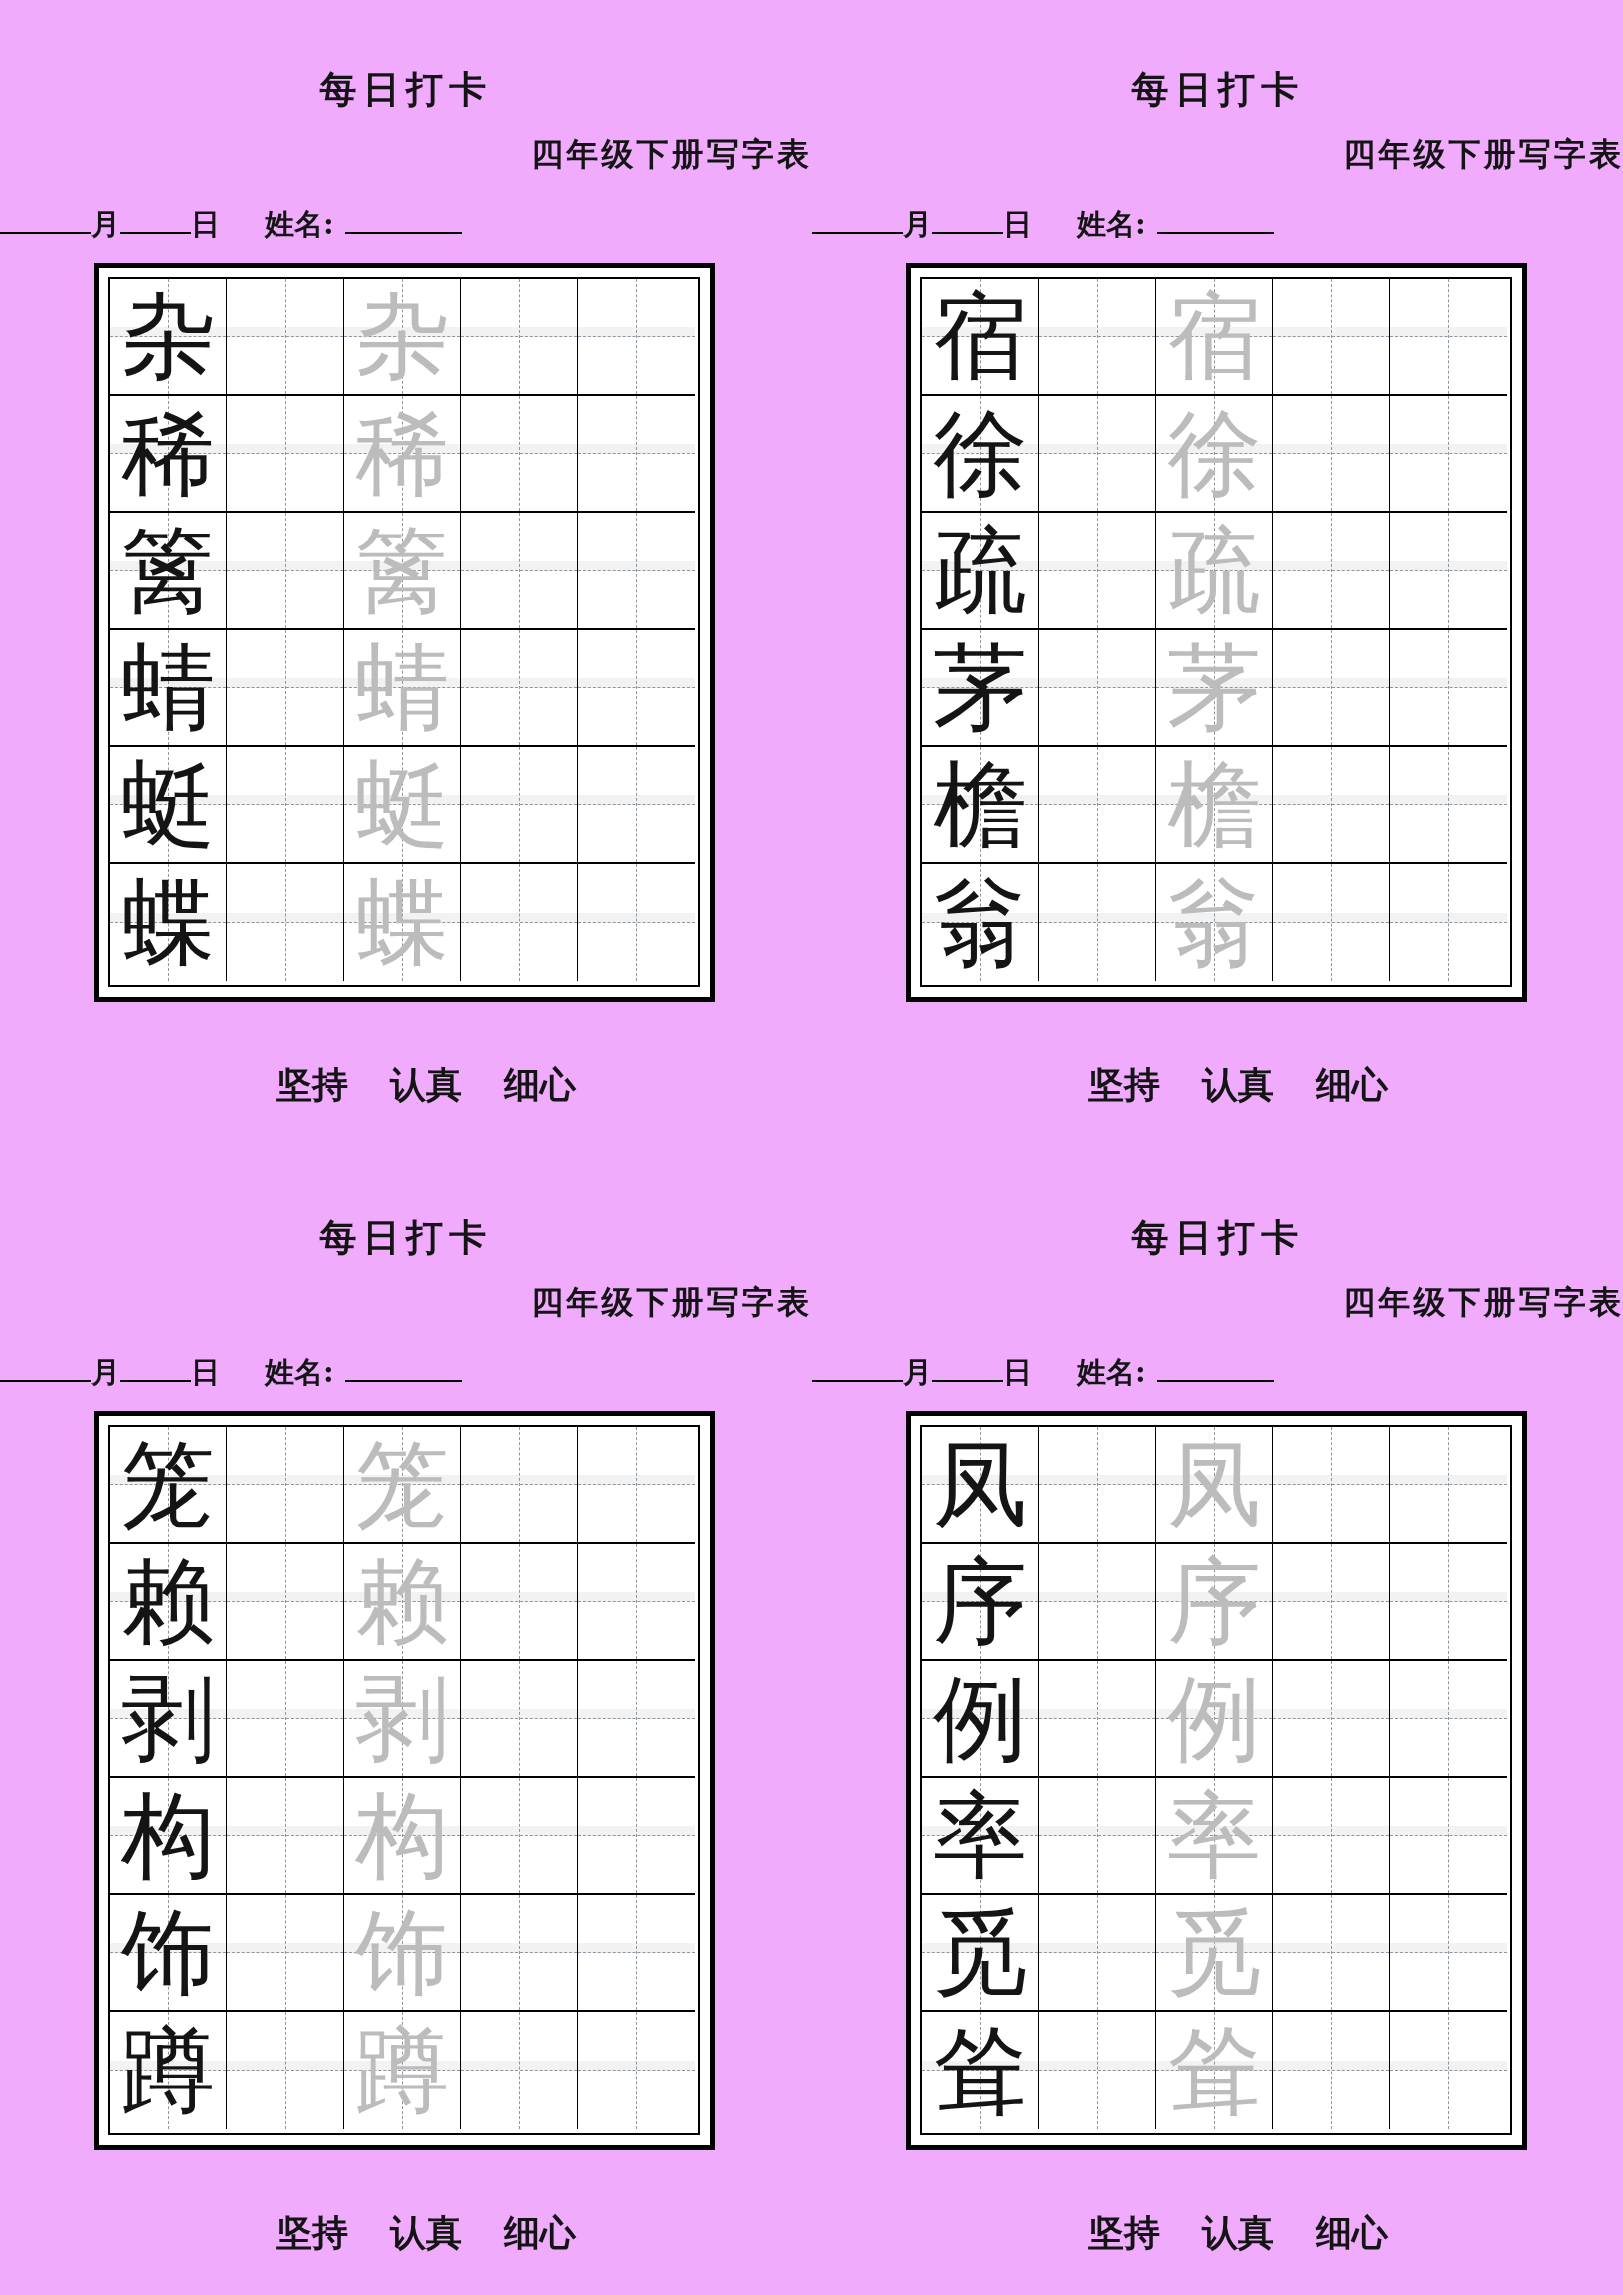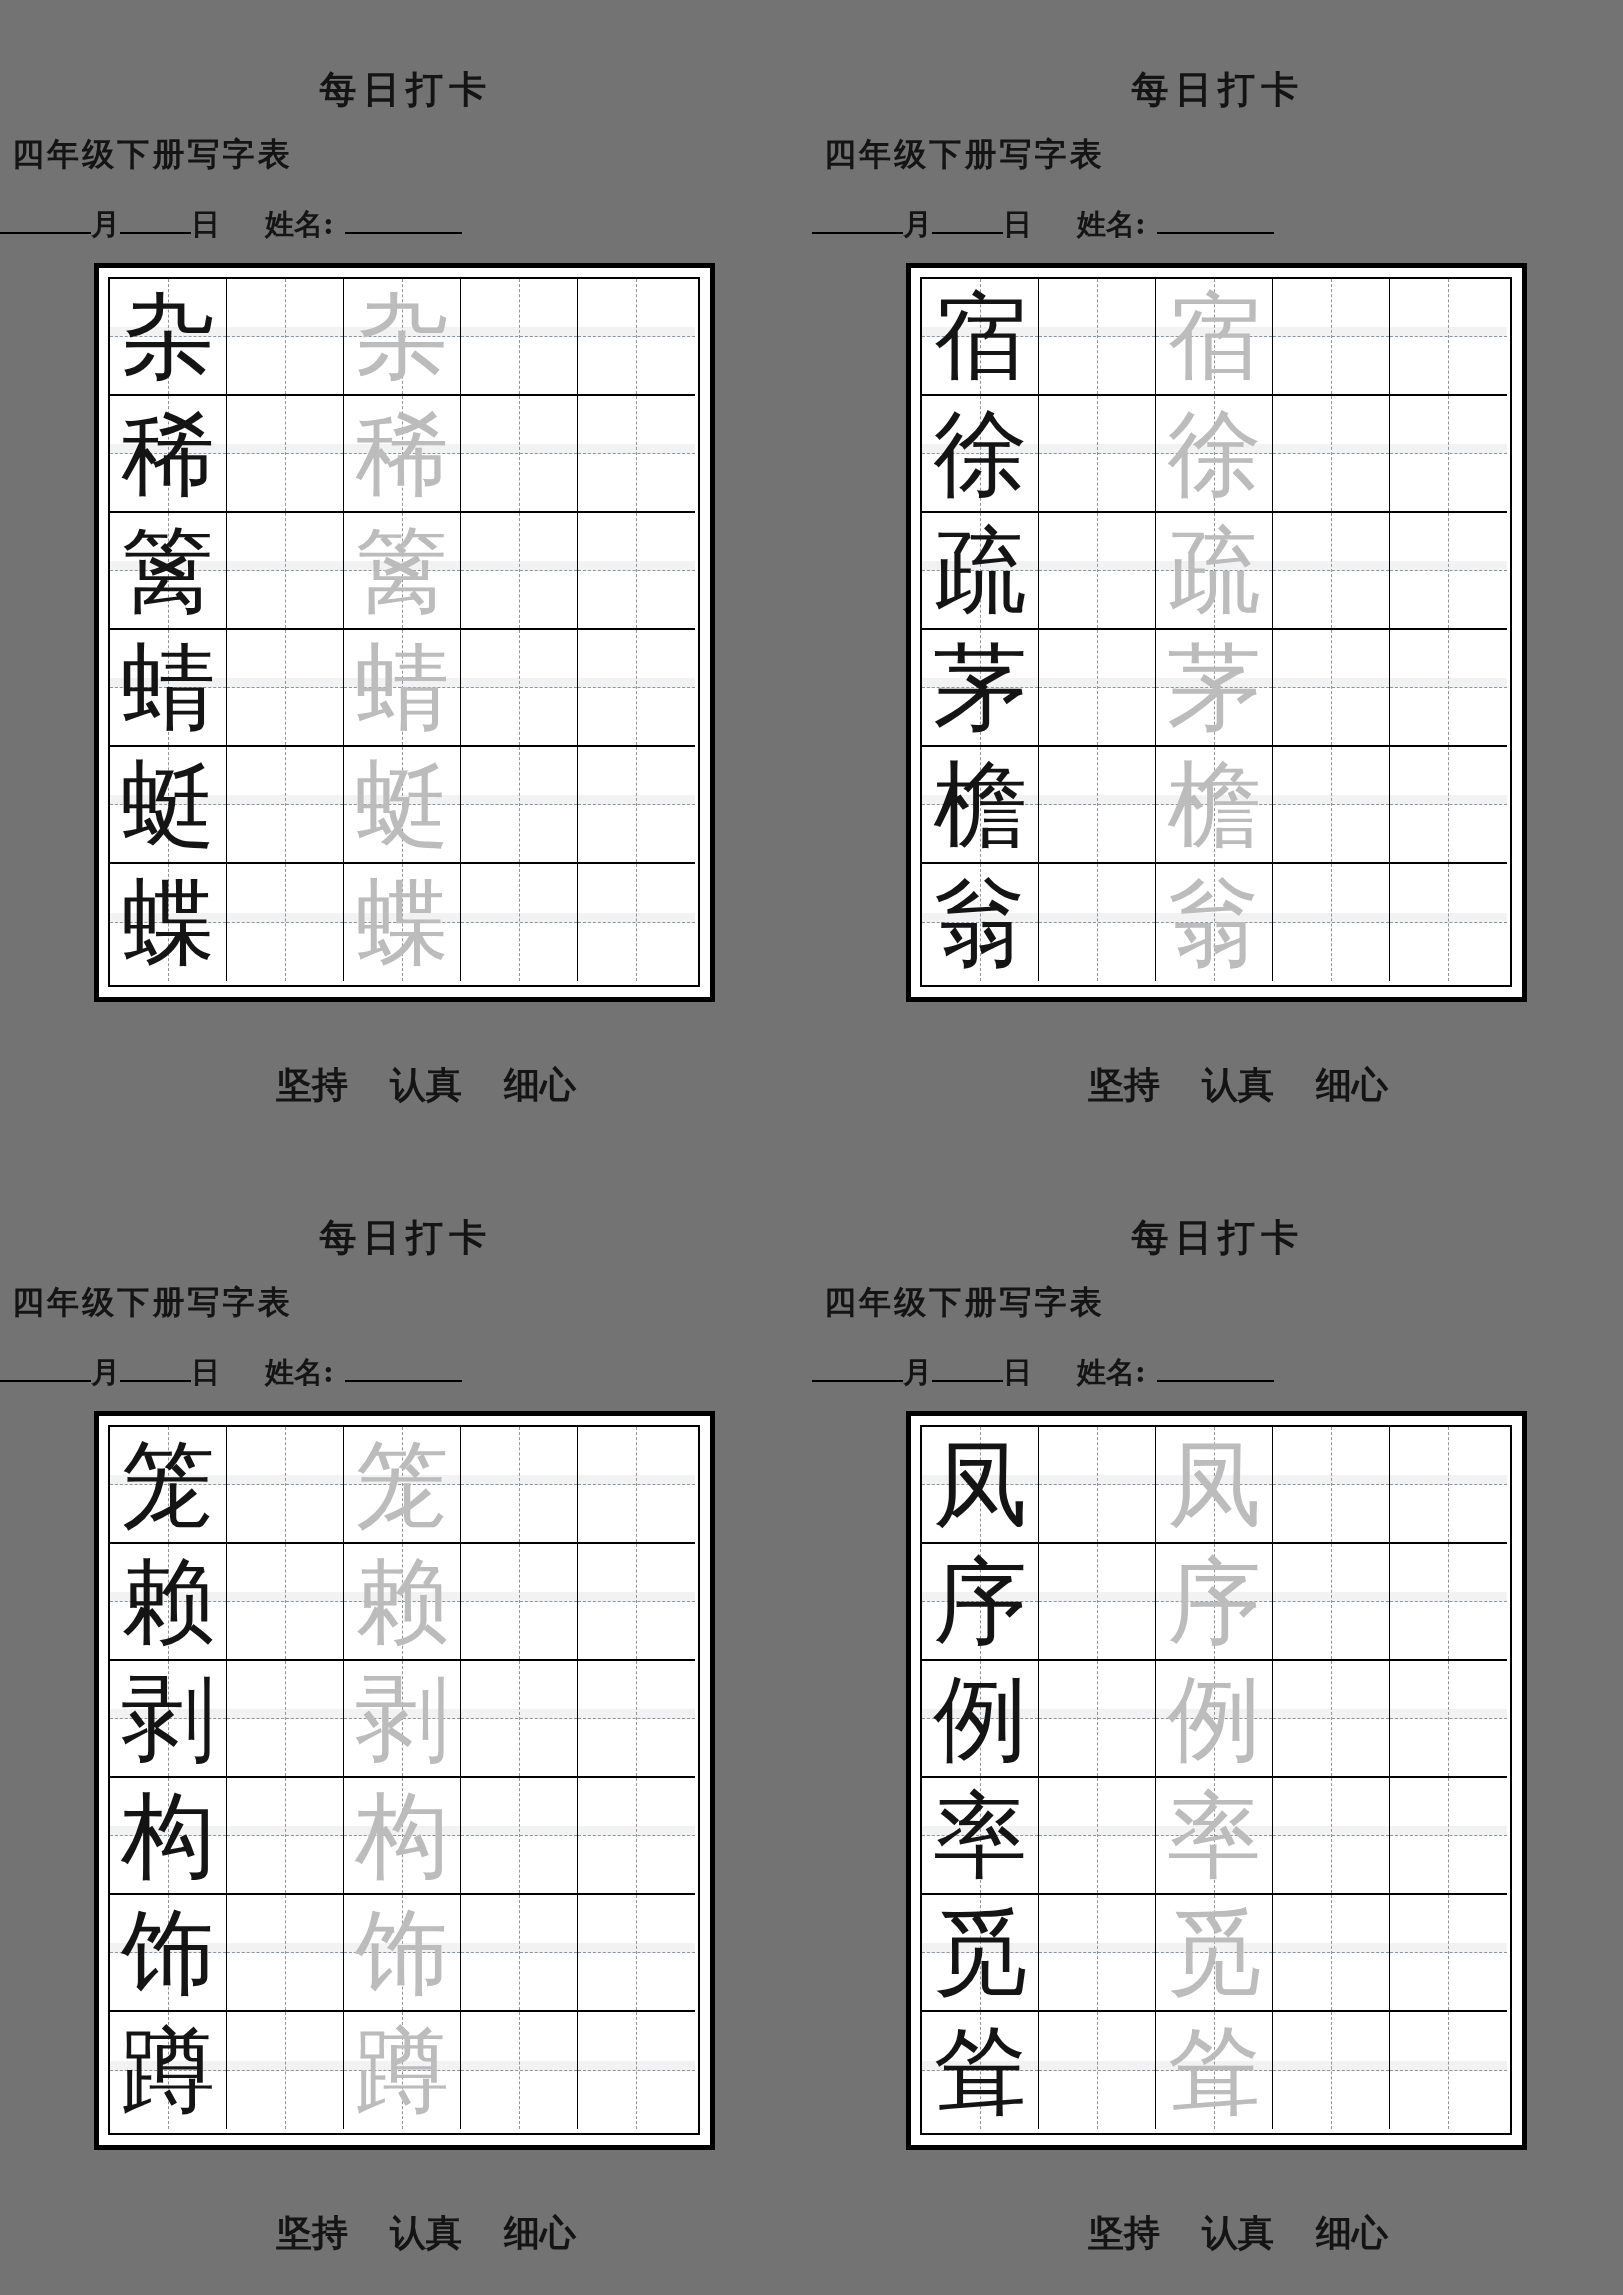--- a/index.html
+++ b/index.html
@@ -6,37 +6,37 @@
     --ink:#141414;
     --trace:#bcbcbc;
     --dash:#8d969e;
     --band:#f2f2f2;
     --border:#000000;
   }
   html,body{margin:0;padding:0;background:#ffffff;}
   .page{
     position:relative;
     width:1623px;height:2295px;
-    background:#737373;
+    background:#f0abfc;
     display:grid;
     grid-template-columns:812px 812px;
     grid-template-rows:1148px 1148px;
     font-family:"DejaVu Serif", serif;
     color:var(--ink);
   }
   .card{position:relative;width:812px;height:1148px;}
   .title{
     position:absolute;top:70px;left:0;width:100%;
     text-align:center;font-size:37px;line-height:1.05;
     font-weight:700;letter-spacing:6.2px;
   }
   .subtitle{
     position:absolute;top:138px;left:0;width:100%;
-    text-align:left;font-size:32px;line-height:1.05;
-    font-weight:700;letter-spacing:3.1px;padding-left:12px;
+    text-align:right;font-size:32px;line-height:1.05;
+    font-weight:700;letter-spacing:3.1px;
   }
   .dateline{
     position:absolute;top:206px;left:0;width:100%;
     text-align:left;font-size:29px;line-height:1.2;
     font-weight:700;white-space:nowrap;
   }
   .blank{
     display:inline-block;
     border-bottom:2.3px solid var(--border);
     height:26px;

